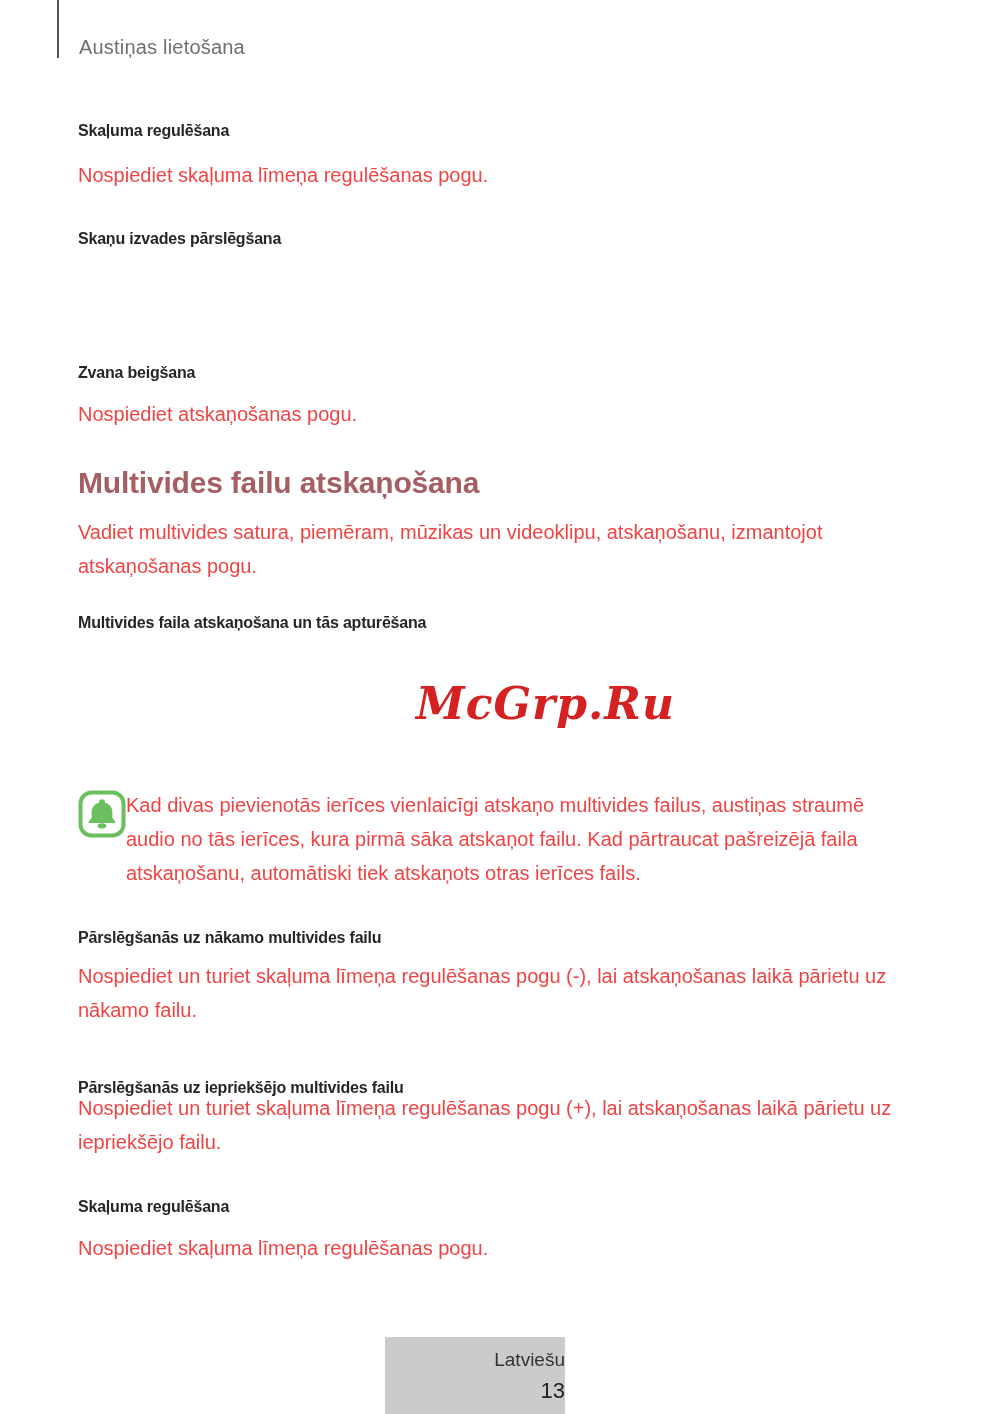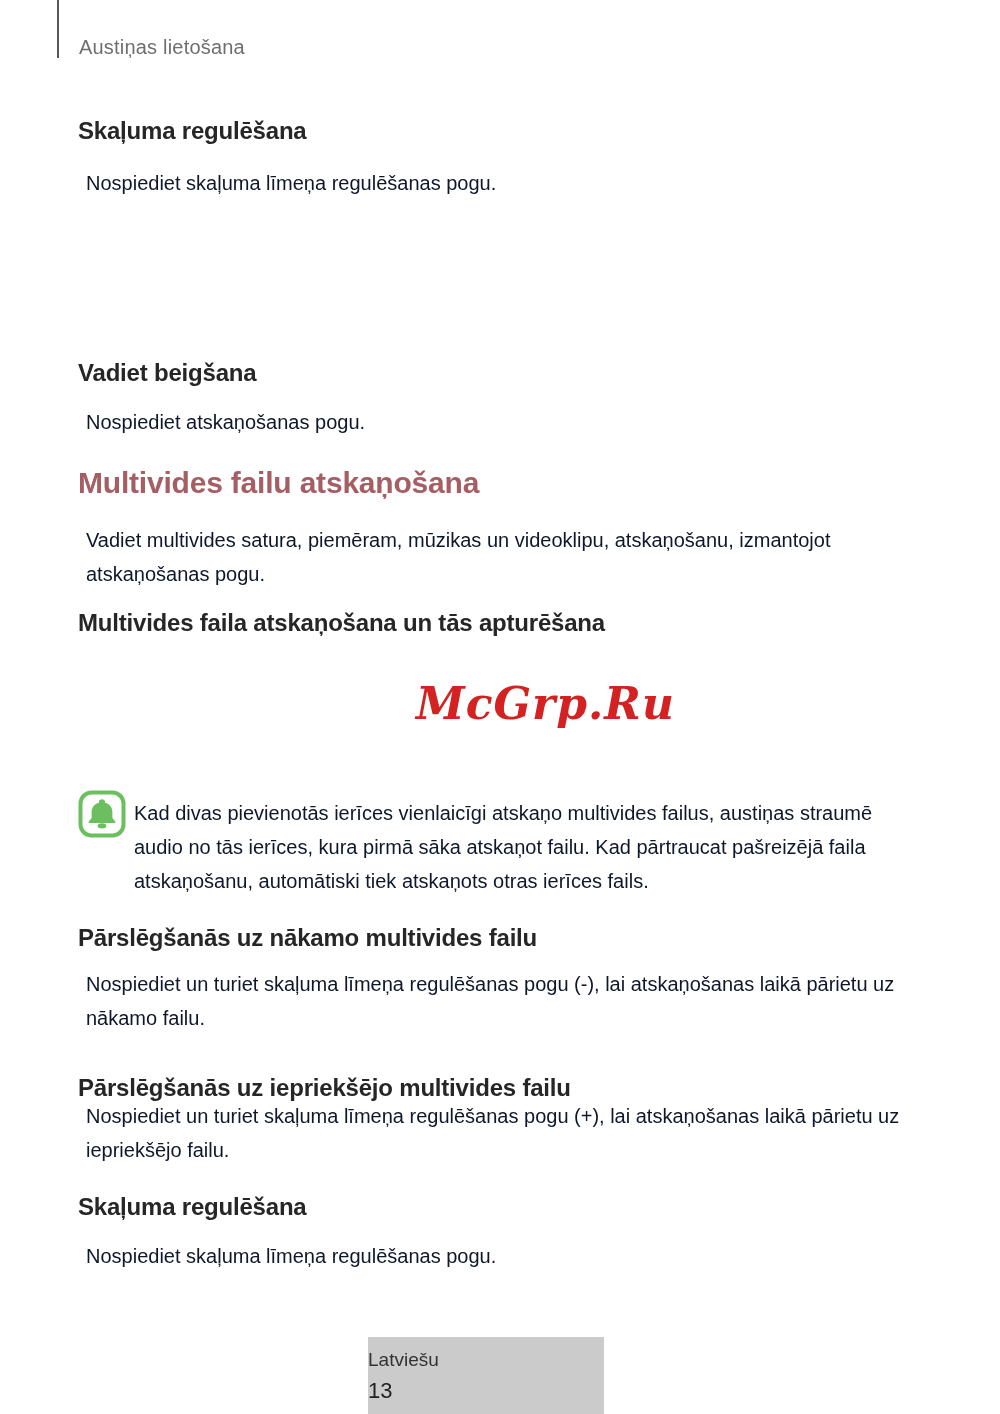--- a/index.html
+++ b/index.html
@@ -20,52 +20,52 @@
   }
   .chapter-title {
     position: absolute; left: 79px; top: 36px;
     font-size: 20px; color: #6f6f6f;
     letter-spacing: 0.2px;
   }
 
   
   .block { position: absolute; left: 78px; width: 846px; }
   h3.sec {
-    margin: 0; font-size: 24px; line-height: 30px;
+    margin: 0; font-size: 16px; line-height: 30px;
     font-weight: 700; color: #262626; letter-spacing: -0.2px;
   }
   h2.sec {
     margin: 0; font-size: 30px; line-height: 38px;
     font-weight: 700; letter-spacing: -0.2px;
   }
   p.body {
-    margin: 8px; font-size: 20px; line-height: 34px;
-    color: #0f172a;
+    margin: 0; font-size: 20px; line-height: 34px;
+    color: #ef4444;
   }
 
   
   .note { display: flex; align-items: flex-start; }
   .note-icon { flex: 0 0 48px; width: 48px; height: 48px; margin-top: 2px; }
   .note-text { margin-left: 22px; width: 780px; }
 
   
   .watermark {
     position: absolute; left: 416px; top: 680px;
     font-family: "DejaVu Serif", serif;
     font-style: italic; font-weight: 700;
     font-size: 44px; line-height: 48px;
     letter-spacing: 1px;
   }
 
   
   .footer-box {
-    position: absolute; left: 368px; top: 1337px;
-    width: 236px; height: 77px;
+    position: absolute; left: 385px; top: 1337px;
+    width: 180px; height: 77px;
     background: #cbcbcb;
-    text-align: left;
+    text-align: right;
   }
   .footer-language {
     margin-top: 12px; font-size: 19px; color: #333333;
   }
   .footer-page-number {
     margin-top: 7px; font-size: 22px; font-weight: 400; color: #222222;
   }
 </style>
 </head>
 <body>
@@ -75,23 +75,26 @@
   <div class="chapter-rule"></div>
   <div class="chapter-title">Austiņas lietošana</div>
 
   <div class="block" style="top:116px">
     <h3 class="sec">Skaļuma regulēšana</h3>
   </div>
   <div class="block" style="top:158px">
     <p class="body">Nospiediet skaļuma līmeņa regulēšanas pogu.</p>
   </div>
 
+  <div class="block" style="top:224px">
+    <h3 class="sec">Skaņu izvades pārslēgšana</h3>
+  </div>
 
   <div class="block" style="top:358px">
-    <h3 class="sec">Vadiet beigšana</h3>
+    <h3 class="sec">Zvana beigšana</h3>
   </div>
   <div class="block" style="top:397px">
     <p class="body">Nospiediet atskaņošanas pogu.</p>
   </div>
 
   <div class="block" style="top:464px">
     <h2 class="sec" style="color:#a55f64">Multivides failu atskaņošana</h2>
   </div>
   <div class="block" style="top:515px">
     <p class="body">Vadiet multivides satura, piemēram, mūzikas un videoklipu, atskaņošanu, izmantojot atskaņošanas pogu.</p>

